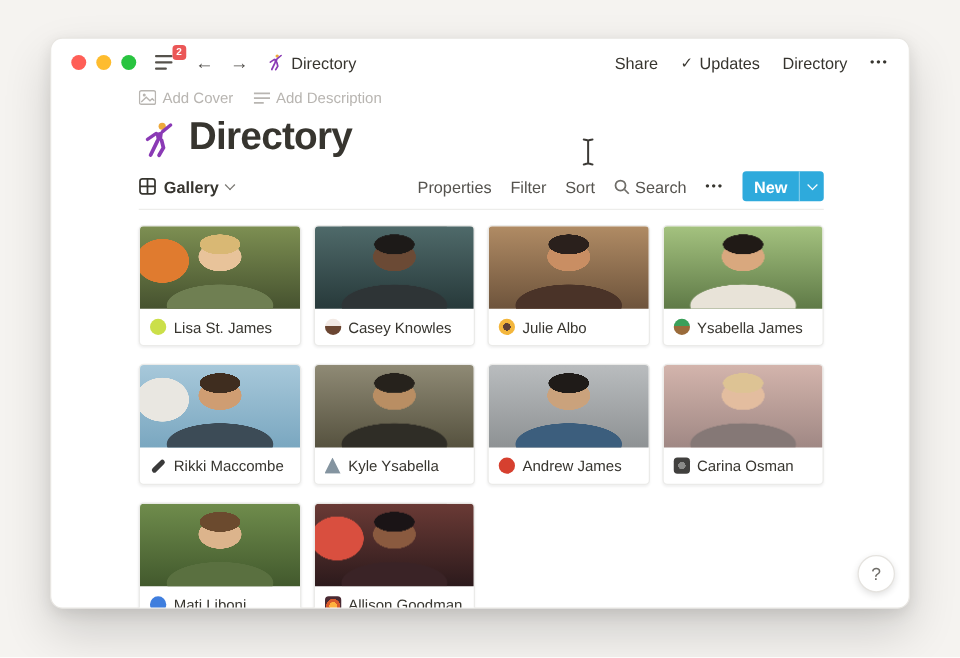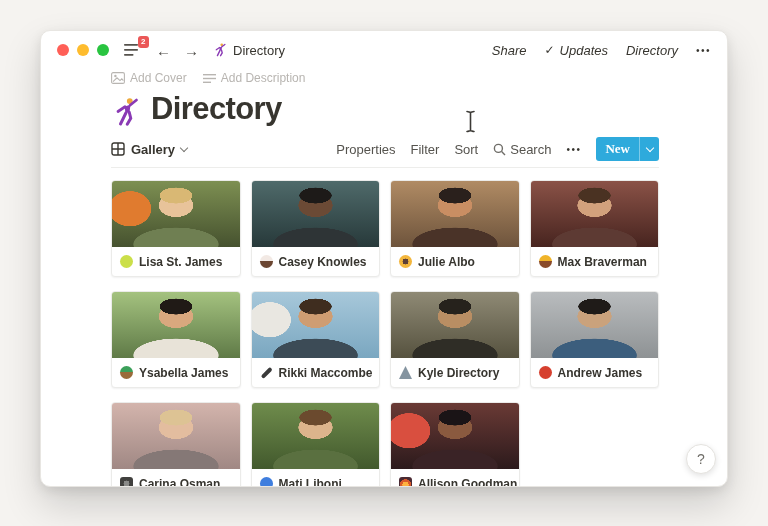--- a/index.html
+++ b/index.html
@@ -15,53 +15,53 @@
   .titlebar { display:flex; align-items:center; height:38px; padding:0 16px; }
   .dots { display:flex; gap:8px; }
   .dot { width:12px; height:12px; border-radius:50%; }
   .dot.red{background:#ff5f57} .dot.yellow{background:#febc2e} .dot.green{background:#29c440}
   .menu-wrap { position:relative; margin-left:15px; width:16px; height:14px; }
   .badge { position:absolute; top:-7px; right:-9px; background:#eb5757; color:#fff;
     font-size:8px; font-weight:700; line-height:1; padding:2px 3.5px; border-radius:3px; }
   .nav { display:flex; gap:13px; margin-left:16px; font-size:15px; color:#4c4a46; }
   .nav span { cursor:default; }
   .tab { display:flex; align-items:center; gap:6px; margin-left:14px; font-size:13px; color:#37352f; }
-  .tb-right { margin-left:auto; display:flex; align-items:center; gap:18px; font-size:13px; color:#37352f;font-style:italic; }
+  .tb-right { margin-left:auto; display:flex; align-items:center; gap:18px; font-size:13px; color:#37352f; }
   .updates { display:flex; align-items:center; gap:5px; }
   .check { font-size:12px; color:#37352f; }
   .more-dots { font-size:10px; letter-spacing:1.5px; color:#37352f; }
 
   
   .content { padding:0 68px 0 70px; }
   .add-row { display:flex; align-items:center; gap:16px; margin-top:2px; font-size:12px; color:#b8b5b1; }
   .add-item { display:flex; align-items:center; gap:5px; }
   .h1-row { display:flex; align-items:flex-end; gap:10px; margin-top:6px; }
   h1 { font-size:31px; line-height:36px; font-weight:700; color:#37352f; letter-spacing:-.6px; }
 
   .view-bar { display:flex; align-items:center; margin-top:10px; padding-bottom:6px; border-bottom:1px solid #ededeb; }
   .view-left { display:flex; align-items:center; gap:6px; font-size:13px; font-weight:700; color:#37352f; }
   .view-right { margin-left:auto; display:flex; align-items:center; gap:15px; font-size:13px; color:#55534e; }
   .search-item { display:flex; align-items:center; gap:4px; }
   .chev { width:6px; height:6px; border-right:1.4px solid #7a7873; border-bottom:1.4px solid #7a7873;
     transform:rotate(45deg); margin-top:-3px; }
   .new-btn { display:flex; align-items:stretch; background:#2eaadc; color:#fff; border-radius:3px;
-    height:24px; overflow:hidden; cursor:pointer;font-family:Liberation Serif, serif; }
+    height:24px; overflow:hidden; cursor:pointer; }
   .new-main { display:flex; align-items:center; padding:0 9px; font-size:13px; font-weight:600; }
   .new-chev { display:flex; align-items:center; justify-content:center; width:20px;
     border-left:1px solid rgba(255,255,255,.38); }
   .new-chev i { width:6px; height:6px; border-right:1.6px solid #fff; border-bottom:1.6px solid #fff;
     transform:rotate(45deg); margin-top:-3px; }
 
   
   .grid { display:grid; grid-template-columns:repeat(4,1fr); column-gap:10px; row-gap:14px; margin-top:12px; }
   .card { border:1px solid #ebebe9; border-radius:4px; overflow:hidden; background:#fff;
     box-shadow:0 1px 2px rgba(15,15,15,.06); cursor:pointer; }
   .photo { height:66px; background:#ddd; }
   .caption { height:29px; display:flex; align-items:center; gap:6px; padding:0 8px;
-    font-size:12px; font-weight:700; color:#37352f; white-space:nowrap; overflow:hidden; }
+    font-size:12px; font-weight:400; color:#37352f; white-space:nowrap; overflow:hidden; }
   .chip { width:13px; height:13px; border-radius:50%; flex:none; }
   .chip.square { border-radius:3px; }
   .chip.bar { width:13px; height:3.5px; border-radius:2px; transform:rotate(-45deg); }
   .chip.triangle { clip-path:polygon(50% 0,100% 100%,0 100%); border-radius:0; }
 
   .help-btn { position:absolute; right:11px; bottom:12px; width:30px; height:30px; border-radius:50%;
     background:#fff; border:1px solid #e5e3df; box-shadow:0 2px 6px rgba(0,0,0,.12);
     display:flex; align-items:center; justify-content:center; font-size:14px; color:#6f6d68; cursor:pointer; }
 
   .cursor-ibeam { position:absolute; left:424px; top:79px; }
@@ -195,27 +195,20 @@
 
 
   <div class="card">
     <div class="photo" style="background: radial-gradient(21% 20% at 50% 22%, rgb(42, 32, 28) 0px, rgb(42, 32, 28) 60%, transparent 61%), radial-gradient(23% 30% at 50% 37%, rgb(201, 142, 99) 0px, rgb(201, 142, 99) 58%, transparent 59%), radial-gradient(55% 42% at 50% 96%, rgb(74, 51, 40) 0px, rgb(74, 51, 40) 60%, transparent 61%), linear-gradient(rgb(176, 139, 100), rgb(110, 84, 60));"></div>
     <div class="caption">
       <span class="chip circle" style="background: radial-gradient(circle, rgb(93, 64, 55) 0px, rgb(93, 64, 55) 32%, rgb(243, 182, 60) 33%);"></span>
       <span class="pname">Julie Albo</span>
     </div>
   </div>
 
-  <div class="card">
-    <div class="photo" style="background: radial-gradient(21% 20% at 50% 22%, rgb(74, 50, 34) 0px, rgb(74, 50, 34) 60%, transparent 61%), radial-gradient(23% 30% at 50% 37%, rgb(210, 161, 124) 0px, rgb(210, 161, 124) 58%, transparent 59%), radial-gradient(55% 42% at 50% 96%, rgb(93, 58, 51) 0px, rgb(93, 58, 51) 60%, transparent 61%), linear-gradient(rgb(138, 82, 71), rgb(71, 36, 31));"></div>
-    <div class="caption">
-      <span class="chip circle" style="background: linear-gradient(rgb(240, 180, 41) 0px, rgb(240, 180, 41) 45%, rgb(138, 75, 42) 45%);"></span>
-      <span class="pname">Max Braverman</span>
-    </div>
-  </div>
 
   <div class="card">
     <div class="photo" style="background: radial-gradient(21% 20% at 50% 22%, rgb(32, 26, 22) 0px, rgb(32, 26, 22) 60%, transparent 61%), radial-gradient(23% 30% at 50% 37%, rgb(217, 168, 126) 0px, rgb(217, 168, 126) 58%, transparent 59%), radial-gradient(55% 42% at 50% 96%, rgb(232, 227, 216) 0px, rgb(232, 227, 216) 60%, transparent 61%), linear-gradient(rgb(164, 194, 127), rgb(95, 122, 71));"></div>
     <div class="caption">
       <span class="chip circle" style="background: linear-gradient(rgb(59, 160, 90) 0px, rgb(59, 160, 90) 45%, rgb(154, 107, 58) 45%);"></span>
       <span class="pname">Ysabella James</span>
     </div>
   </div>
 
   <div class="card">
@@ -223,21 +216,21 @@
     <div class="caption">
       <span class="chip bar" style="background: rgb(58, 58, 58);"></span>
       <span class="pname">Rikki Maccombe</span>
     </div>
   </div>
 
   <div class="card">
     <div class="photo" style="background: radial-gradient(21% 20% at 50% 22%, rgb(38, 34, 28) 0px, rgb(38, 34, 28) 60%, transparent 61%), radial-gradient(23% 30% at 50% 37%, rgb(185, 142, 99) 0px, rgb(185, 142, 99) 58%, transparent 59%), radial-gradient(55% 42% at 50% 96%, rgb(47, 45, 38) 0px, rgb(47, 45, 38) 60%, transparent 61%), linear-gradient(rgb(143, 138, 117), rgb(86, 82, 63));"></div>
     <div class="caption">
       <span class="chip triangle" style="background: rgb(132, 148, 160);"></span>
-      <span class="pname">Kyle Directory</span>
+      <span class="pname">Kyle Ysabella</span>
     </div>
   </div>
 
   <div class="card">
     <div class="photo" style="background: radial-gradient(21% 20% at 50% 22%, rgb(31, 27, 24) 0px, rgb(31, 27, 24) 60%, transparent 61%), radial-gradient(23% 30% at 50% 37%, rgb(202, 162, 124) 0px, rgb(202, 162, 124) 58%, transparent 59%), radial-gradient(55% 42% at 50% 96%, rgb(60, 94, 125) 0px, rgb(60, 94, 125) 60%, transparent 61%), linear-gradient(rgb(185, 188, 190), rgb(142, 146, 148));"></div>
     <div class="caption">
       <span class="chip circle" style="background: rgb(214, 64, 47);"></span>
       <span class="pname">Andrew James</span>
     </div>
   </div>

